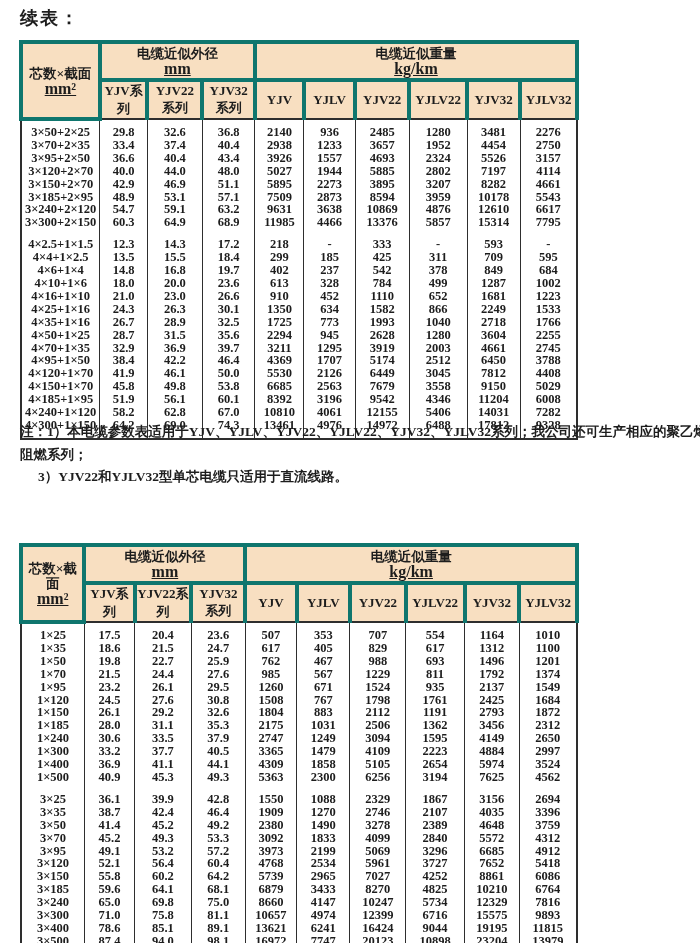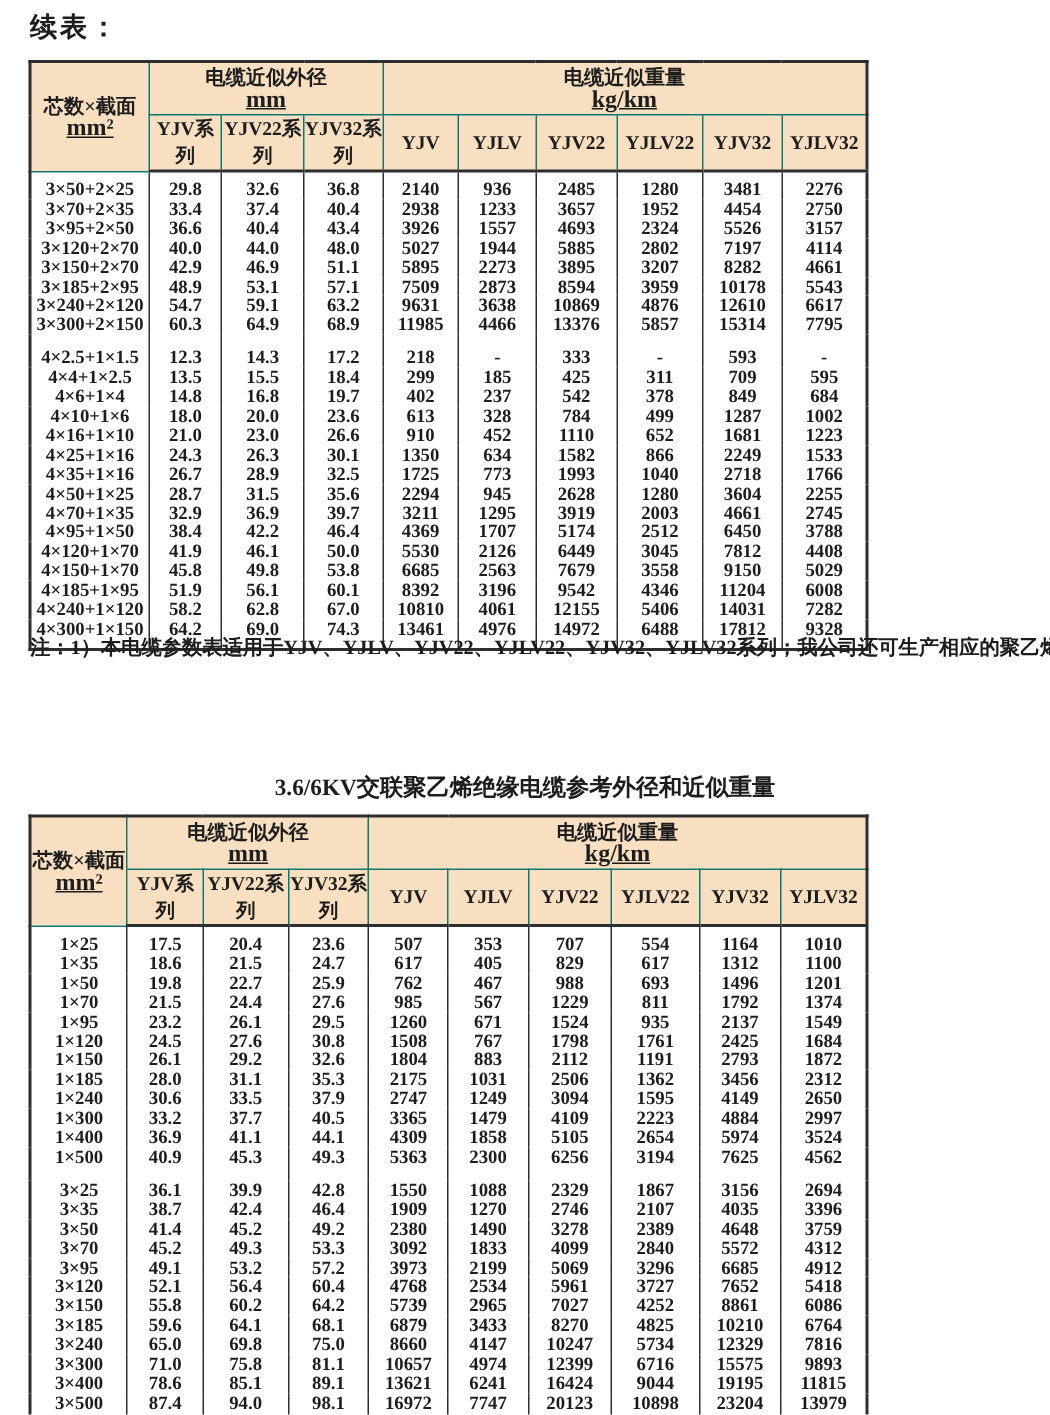--- a/index.html
+++ b/index.html
@@ -13,21 +13,21 @@
     font-size:18px;font-weight:bold;letter-spacing:2px;
   }
   table.spec-table{
     border-collapse:collapse;table-layout:fixed;
     position:absolute;left:19px;
     border:2px solid #2e2e2e;
   }
   #table1{top:40px;}
   #table2{top:543px;}
   .spec-table th{
-    background:#f8dfc1;border:1px solid #0f766e;
+    background:#f8dfc1;border:4px solid #0f766e;
     font-weight:bold;padding:0;text-align:center;vertical-align:middle;
   }
   .spec-table tr.group-row th{height:34px;font-size:13.5px;line-height:15px;}
   .spec-table tr.sub-row th{height:22px;font-size:13px;border-bottom:2px solid #2e2e2e;}
   .spec-table th .unit{font-size:16px;font-weight:bold;text-decoration:underline;}
   .spec-table td{
     border-left:1px solid #2e2e2e;border-right:1px solid #2e2e2e;
     border-top:none;border-bottom:none;
     padding:0;text-align:center;font-size:12.5px;font-weight:bold;
     line-height:12.9px;white-space:nowrap;overflow:hidden;
@@ -392,23 +392,24 @@
           <td></td>
           <td></td>
           <td></td>
           <td></td>
         </tr>
       </tbody>
   </table>
 
   <div class="notes">
       <div class="note-line">注：1）本电缆参数表适用于YJV、YJLV、YJV22、YJLV22、YJV32、YJLV32系列；我公司还可生产相应的聚乙烯护套系列和</div>
+      <div class="note-line">阻燃系列；</div>
+      <div class="note-line indent">3）YJV22和YJLV32型单芯电缆只适用于直流线路。</div>
     </div>
 
-  <div class="table2-title">3.6/6KV交联聚乙烯绝缘电缆参考外径和近似重量</div>
 
   <table class="spec-table" id="table2">
     <colgroup>
       <col style="width:85px">
         <col style="width:66px">
         <col style="width:68px">
         <col style="width:63px">
       <col style="width:66px">
         <col style="width:66px">
         <col style="width:66px">

